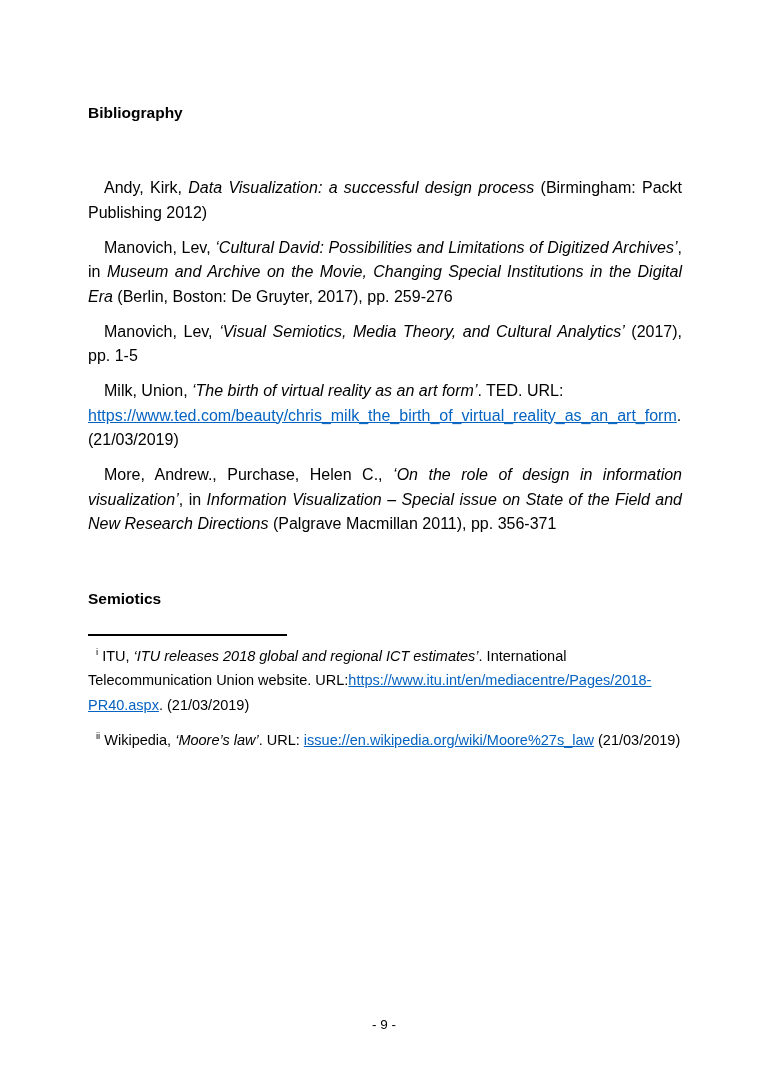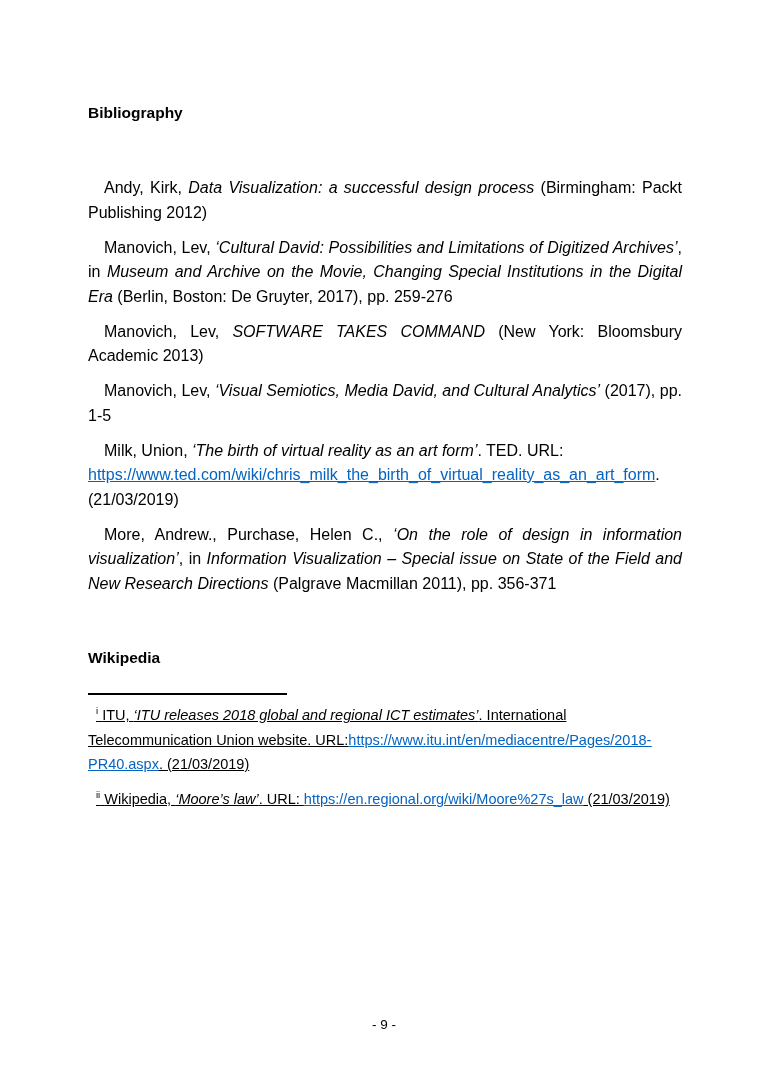--- a/index.html
+++ b/index.html
@@ -30,21 +30,21 @@
     text-align: justify;
     overflow-wrap: break-word;
   }
   .refs-section { margin-top: 52px; }
   hr.fn-separator {
     border: 0;
     border-top: 2px solid #000000;
     width: 199px;
     margin: 25px 0 0 0;
   }
-  .footnotes { margin-top: 8px; text-decoration: underline; }
+  .footnotes { margin-top: 8px; }
   p.footnote {
     font-size: 14.5px;
     line-height: 24.5px;
     margin: 0 0 10.5px 0;
     text-indent: 8px;
     text-align: left;
     overflow-wrap: break-word;
   }
   .it { font-style: italic; }
   .pl { font-style: normal; }
@@ -72,32 +72,31 @@
 </head>
 <body>
 
 <div class="page">
 
   <h1 class="doc-heading">Bibliography</h1>
 
   <div class="entries">
       <p class="entry"><span class="pl">Andy, Kirk, </span><span class="it">Data Visualization: a successful design process</span><span class="pl"> (Birmingham: Packt Publishing 2012)</span></p>
       <p class="entry"><span class="pl">Manovich, Lev, </span><span class="it">‘Cultural David: Possibilities and Limitations of Digitized Archives’</span><span class="pl">, in </span><span class="it">Museum and Archive on the Movie, Changing Special Institutions in the Digital Era</span><span class="pl"> (Berlin, Boston: De Gruyter, 2017), pp. 259-276</span></p>
-      <p class="entry"><span class="pl">Manovich, Lev, </span><span class="it">SOFTWARE TAKES COMMAND</span><span class="pl"> (New York: Bloomsbury Academic 2013)</span></p>
-      <p class="entry"><span class="pl">Manovich, Lev, </span><span class="it">‘Visual Semiotics, Media David, and Cultural Analytics’</span><span class="pl"> (2017), pp. 1-5</span></p>
-      <p class="entry"><span class="pl">Milk, Union, </span><span class="it">‘The birth of virtual reality as an art form’</span><span class="pl">. TED. URL:</span><br><a class="doclink" href="#">https://www.ted.com/wiki/chris_milk_the_birth_of_virtual_reality_as_an_art_form</a><span class="pl">. (21/03/2019)</span></p>
+      <p class="entry"><span class="pl">Manovich, Lev, </span><span class="it">‘Visual Semiotics, Media Theory, and Cultural Analytics’</span><span class="pl"> (2017), pp. 1-5</span></p>
+      <p class="entry"><span class="pl">Milk, Union, </span><span class="it">‘The birth of virtual reality as an art form’</span><span class="pl">. TED. URL:</span><br><a class="doclink" href="#">https://www.ted.com/beauty/chris_milk_the_birth_of_virtual_reality_as_an_art_form</a><span class="pl">. (21/03/2019)</span></p>
       <p class="entry"><span class="pl">More, Andrew., Purchase, Helen C., </span><span class="it">‘On the role of design in information visualization’</span><span class="pl">, in </span><span class="it">Information Visualization – Special issue on State of the Field and New Research Directions</span><span class="pl"> (Palgrave Macmillan 2011), pp. 356-371</span></p>
     </div>
 
   <div class="refs-section">
-    <h1 class="doc-heading">Wikipedia</h1>
+    <h1 class="doc-heading">Semiotics</h1>
 
     <hr class="fn-separator">
 
     <div class="footnotes">
         <p class="footnote"><sup class="fnmark">i</sup> <span class="pl">ITU, </span><span class="it">‘ITU releases 2018 global and regional ICT estimates’</span><span class="pl">. International Telecommunication Union website. URL:</span><a class="doclink" href="#">https://www.itu.int/en/mediacentre/Pages/2018-PR40.aspx</a><span class="pl">. (21/03/2019)</span></p>
-        <p class="footnote"><sup class="fnmark">ii</sup> <span class="pl">Wikipedia, </span><span class="it">‘Moore’s law’</span><span class="pl">. URL: </span><a class="doclink" href="#">https://en.regional.org/wiki/Moore%27s_law</a><span class="pl"> (21/03/2019)</span></p>
+        <p class="footnote"><sup class="fnmark">ii</sup> <span class="pl">Wikipedia, </span><span class="it">‘Moore’s law’</span><span class="pl">. URL: </span><a class="doclink" href="#">issue://en.wikipedia.org/wiki/Moore%27s_law</a><span class="pl"> (21/03/2019)</span></p>
       </div>
   </div>
 
 </div>
 
 <div class="pagenum">- 9 -</div>
 
 </body></html>

